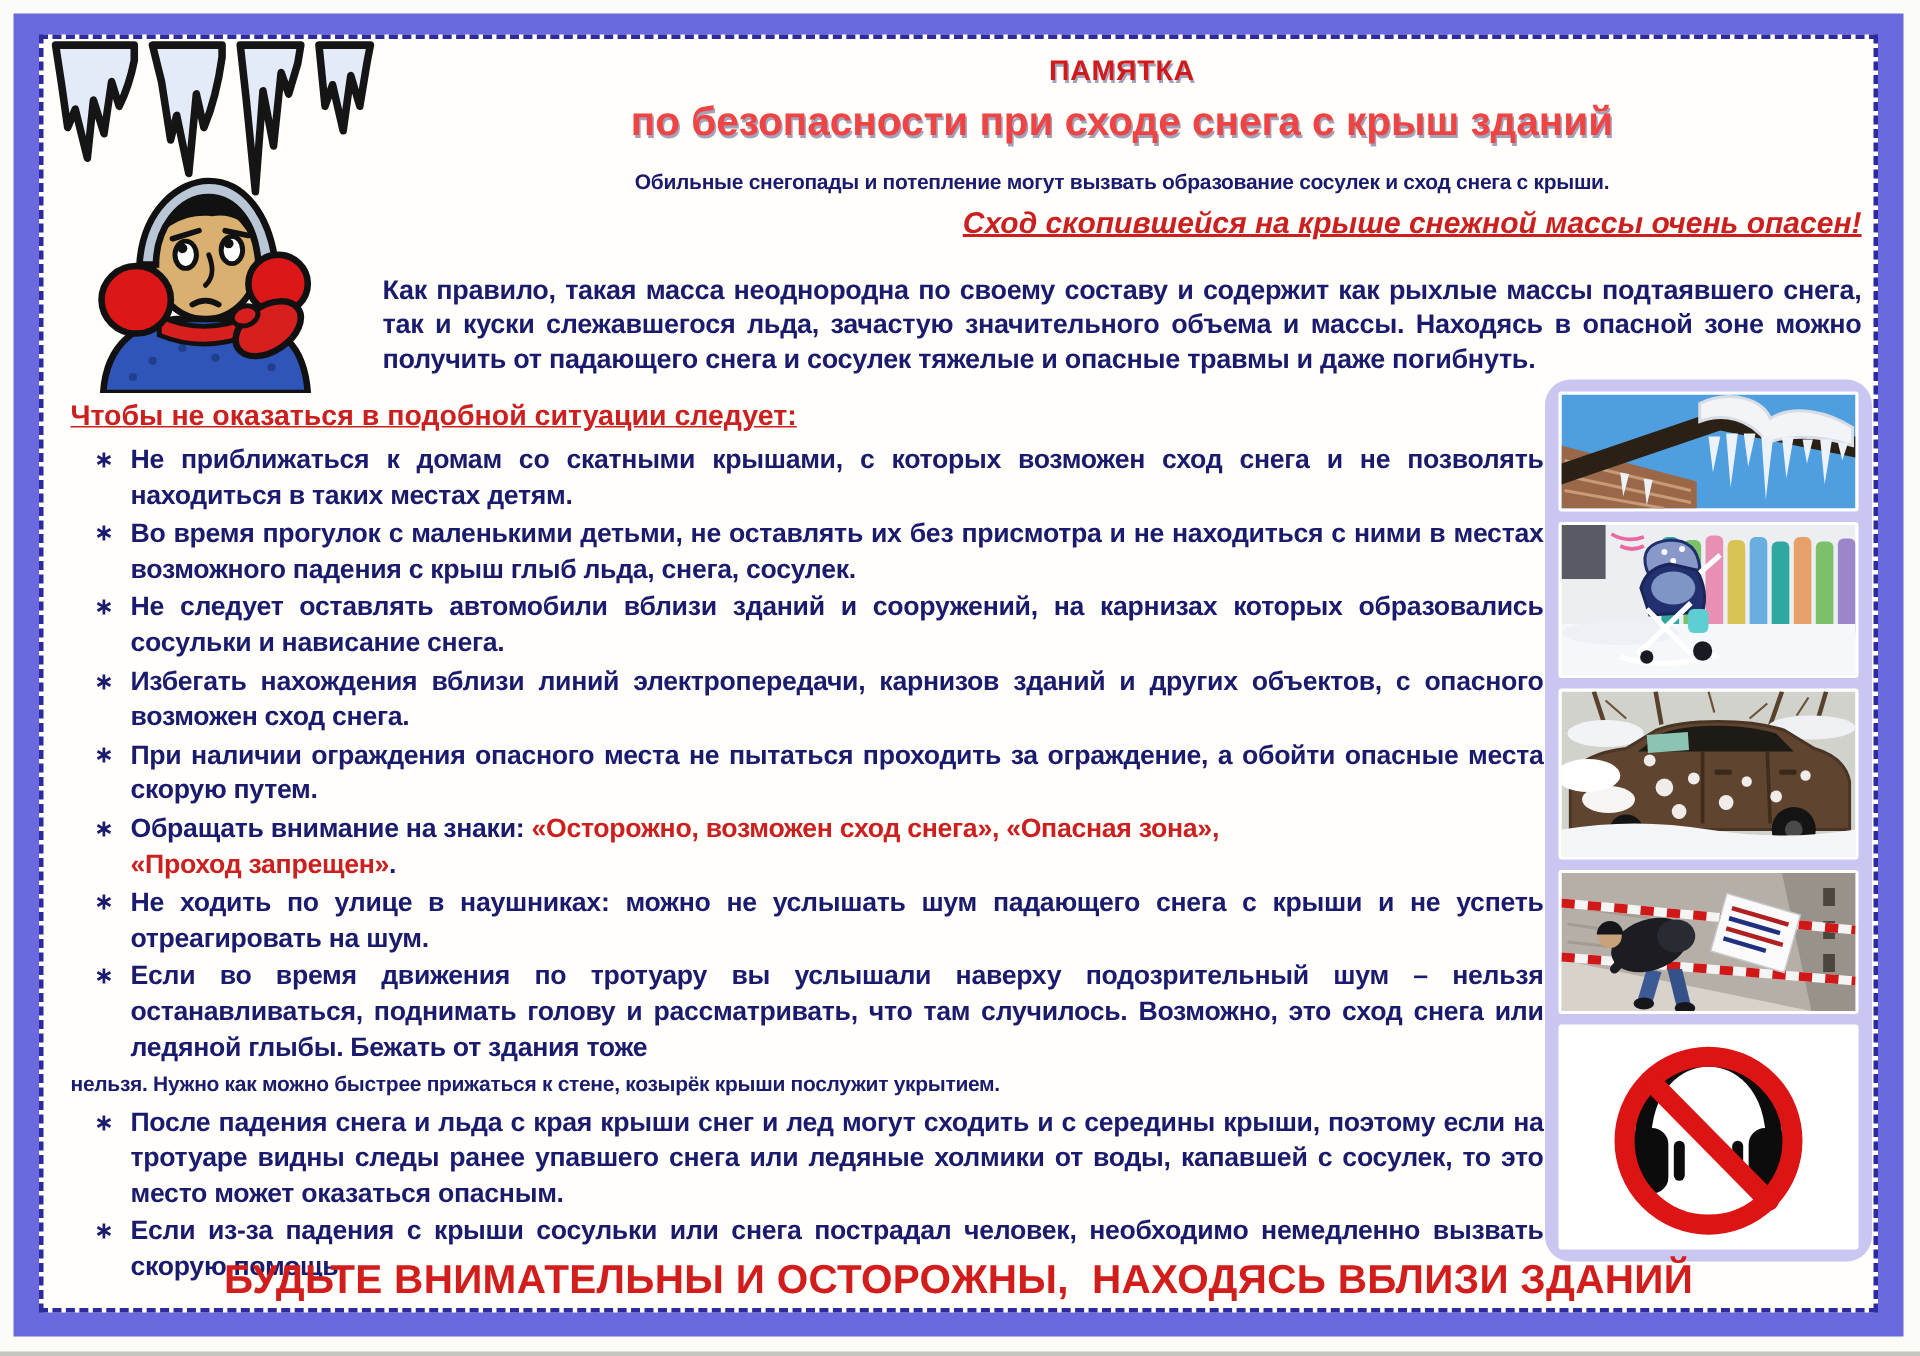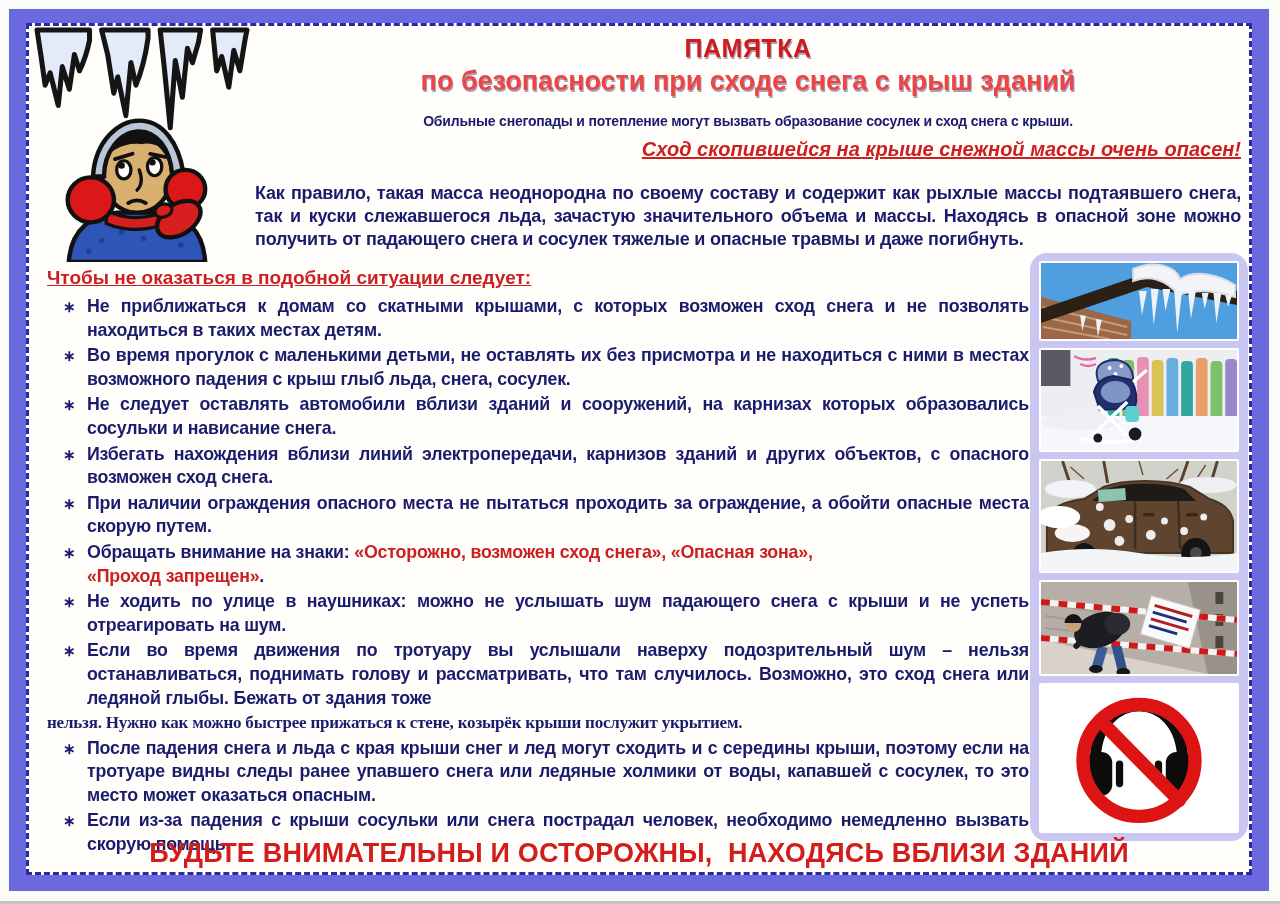--- a/index.html
+++ b/index.html
@@ -11,34 +11,34 @@
   .inner{position:absolute;left:0;top:0;right:0;bottom:0;overflow:hidden;color:#1b1b6e;font-weight:700;}
 
   
   .cartoon{position:absolute;left:2px;top:0;width:222px;height:236px;}
   .cartoon svg{position:absolute;}
   .icicles-svg{left:0;top:0;width:222px;height:112px;}
   .person-svg{left:18px;top:86px;width:176px;height:150px;}
 
   
   .head-col{position:absolute;left:226px;right:8px;top:8px;text-align:center;}
-  .t1{color:#d31a1a;font-size:25px;line-height:28px;letter-spacing:.5px;text-shadow:1px 2px 0 rgba(50,50,110,.45);}
+  .t1{color:#d31a1a;font-size:19px;line-height:28px;letter-spacing:.5px;text-shadow:1px 2px 0 rgba(50,50,110,.45);}
   .t2{color:#ef4444;font-size:27px;line-height:32px;margin-top:3px;text-shadow:1px 2px 0 rgba(50,50,110,.45);}
   .intro{font-size:14px;margin-top:16px;letter-spacing:-.2px;}
   .warn{color:#cc2020;font-style:italic;text-decoration:underline;font-size:20px;margin-top:9px;text-align:right;}
   .para2{font-size:18px;line-height:23px;text-align:justify;margin-top:21px;letter-spacing:-.2px;}
 
   
   .list-col{position:absolute;left:18px;top:241px;width:982px;}
   .list-head{color:#cc2020;text-decoration:underline;font-size:19px;margin:0 0 6px 0;}
   .li{display:flex;margin-bottom:2px;font-size:17.8px;line-height:23.6px;letter-spacing:-.2px;}
   .marker{width:40px;padding-left:16px;box-sizing:border-box;font-size:15px;}
   .li-text{flex:1;text-align:justify;}
   .red-seg{color:#cc2020;}
-  .cont-line{font-size:17px;line-height:23.6px;margin:1px 18px 2px 0;letter-spacing:-.2px;font-family:Liberation Serif, serif;}
+  .cont-line{font-size:14px;line-height:23.6px;margin:1px 18px 2px 0;letter-spacing:-.2px;}
 
   
   .photo-panel{position:absolute;left:1001px;top:227px;width:218px;height:588px;background:#c9c6f2;border-radius:17px;box-sizing:border-box;padding:8px 9px;display:flex;flex-direction:column;gap:7px;}
   .photo{background:#fff;padding:2px;border-radius:2px;overflow:hidden;}
   .photo svg{display:block;width:100%;height:100%;}
   .ph1{height:76px;}.ph2{height:100px;}.ph3{height:110px;}.ph4{height:92px;}.ph5{height:146px;}
 
   .footer{position:absolute;left:0;right:0;bottom:3px;text-align:center;color:#d21d1d;font-size:27px;letter-spacing:.2px;white-space:pre-wrap;}
 </style>
 </head>

